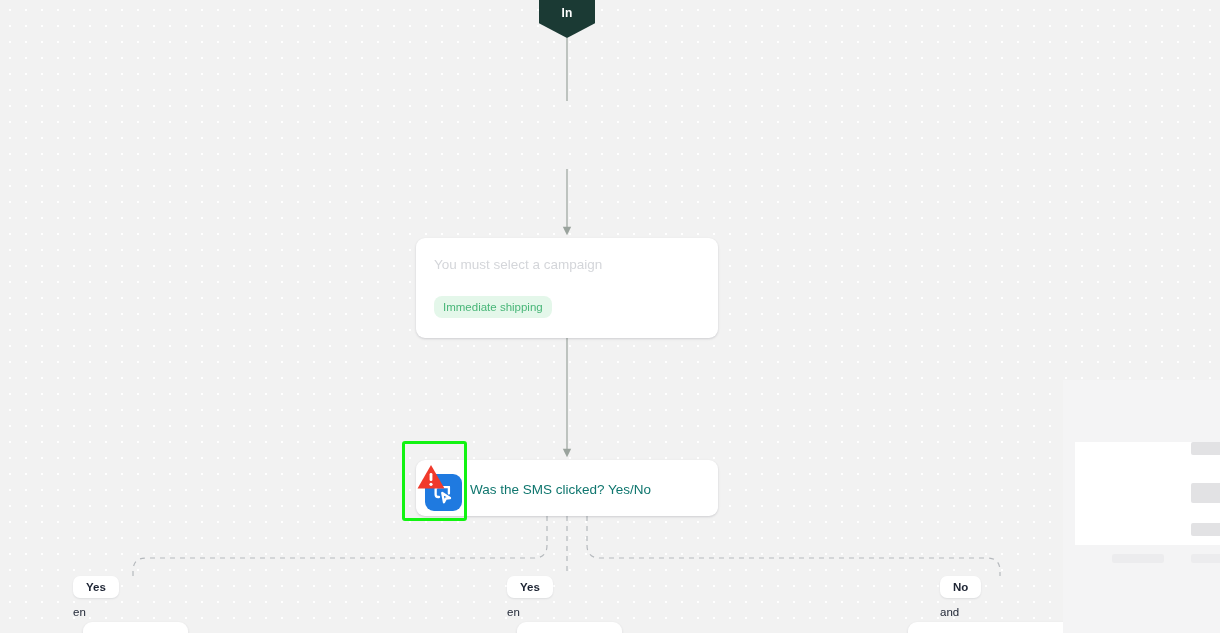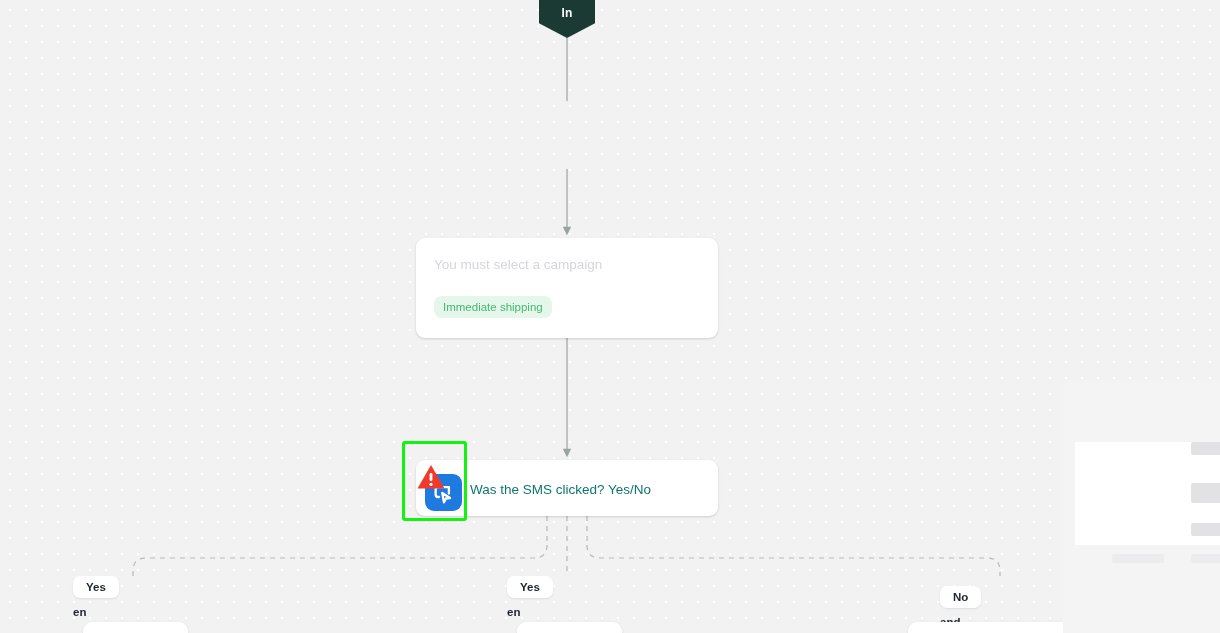--- a/index.html
+++ b/index.html
@@ -67,21 +67,21 @@
     line-height:18px;z-index:5;
   }
 
   
   .branch{position:absolute;text-align:left;width:120px;}
   .pill{
     display:inline-block;background:#ffffff;border-radius:7px;
     padding:5px 13px;font-size:11.5px;font-weight:bold;color:#1d2433;
     box-shadow:0 1px 2px rgba(16,24,40,.09);
   }
-  .conj{margin-top:8px;font-size:11.5px;font-weight:bold;color:#1d2433;}
+  .conj{margin-top:8px;font-size:11.5px;font-weight:normal;color:#1d2433;}
   .branch-card{
     position:absolute;background:#ffffff;border-radius:9px;height:40px;
     box-shadow:0 1px 3px rgba(16,24,40,.10);
     display:flex;align-items:center;justify-content:center;
     font-size:12.5px;color:#1d2433;white-space:nowrap;overflow:hidden;
   }
 
   
   .skeleton-panel{
     position:absolute;left:1063px;top:380px;width:157px;height:253px;
@@ -156,21 +156,21 @@
     <div class="conj">en</div>
   </div>
   <div class="branch-card" style="left:83px;top:622px;width:105px;">Has the clicked</div>
 
   <div class="branch" style="left:507px;top:576px;">
     <span class="pill">Yes</span>
     <div class="conj">en</div>
   </div>
   <div class="branch-card" style="left:517px;top:622px;width:105px;">Has the clicked</div>
 
-  <div class="branch" style="left:940px;top:576px;margin-top:10px;">
+  <div class="branch" style="left:940px;top:576px;">
     <span class="pill">No</span>
     <div class="conj">and</div>
   </div>
   <div class="branch-card" style="left:908px;top:622px;width:185px;">has passed 15 days since shipping</div>
 
   <div class="skeleton-panel">
     <div class="sk-card"></div>
     <div class="sk-bar sk-bar-a"></div>
     <div class="sk-bar sk-bar-b"></div>
     <div class="sk-bar sk-bar-c"></div>

